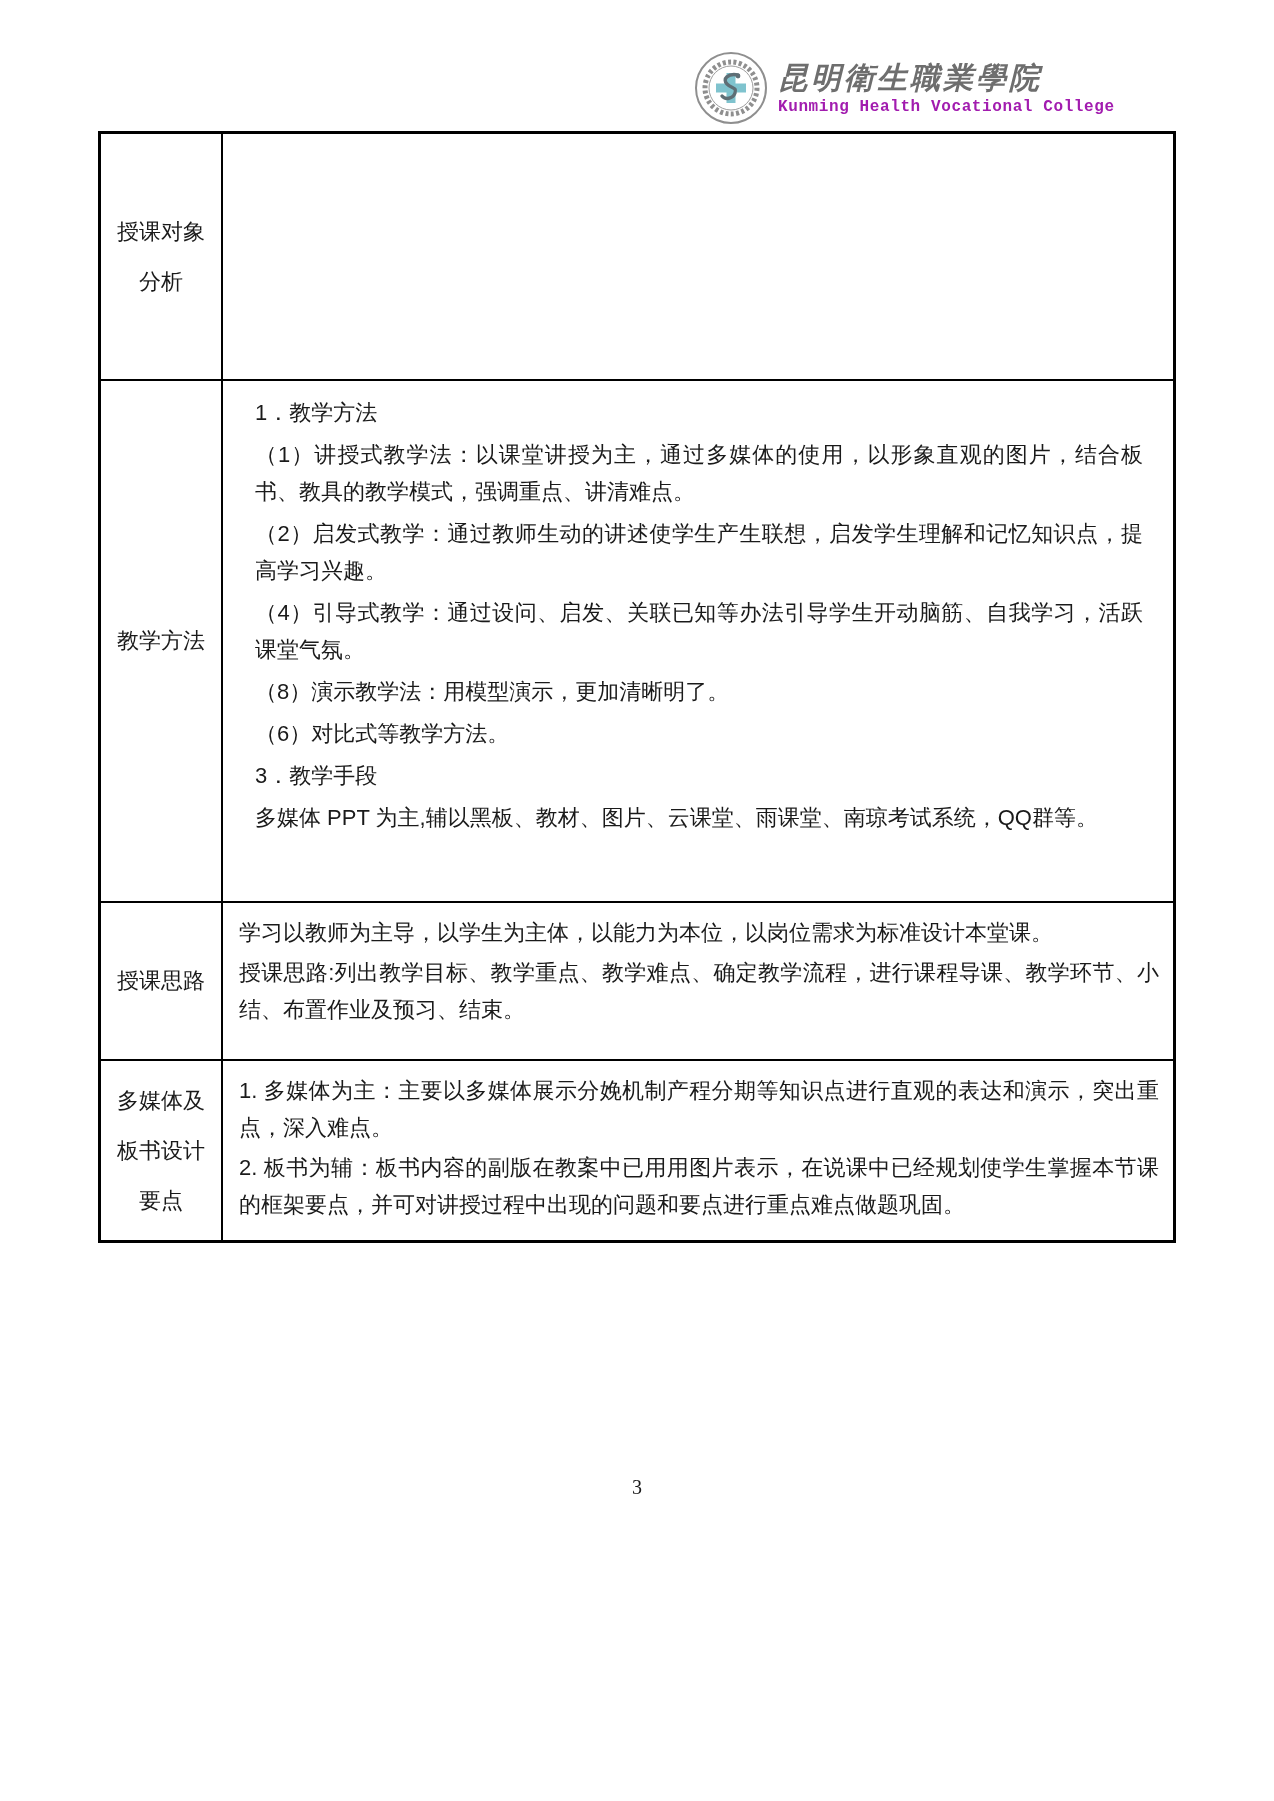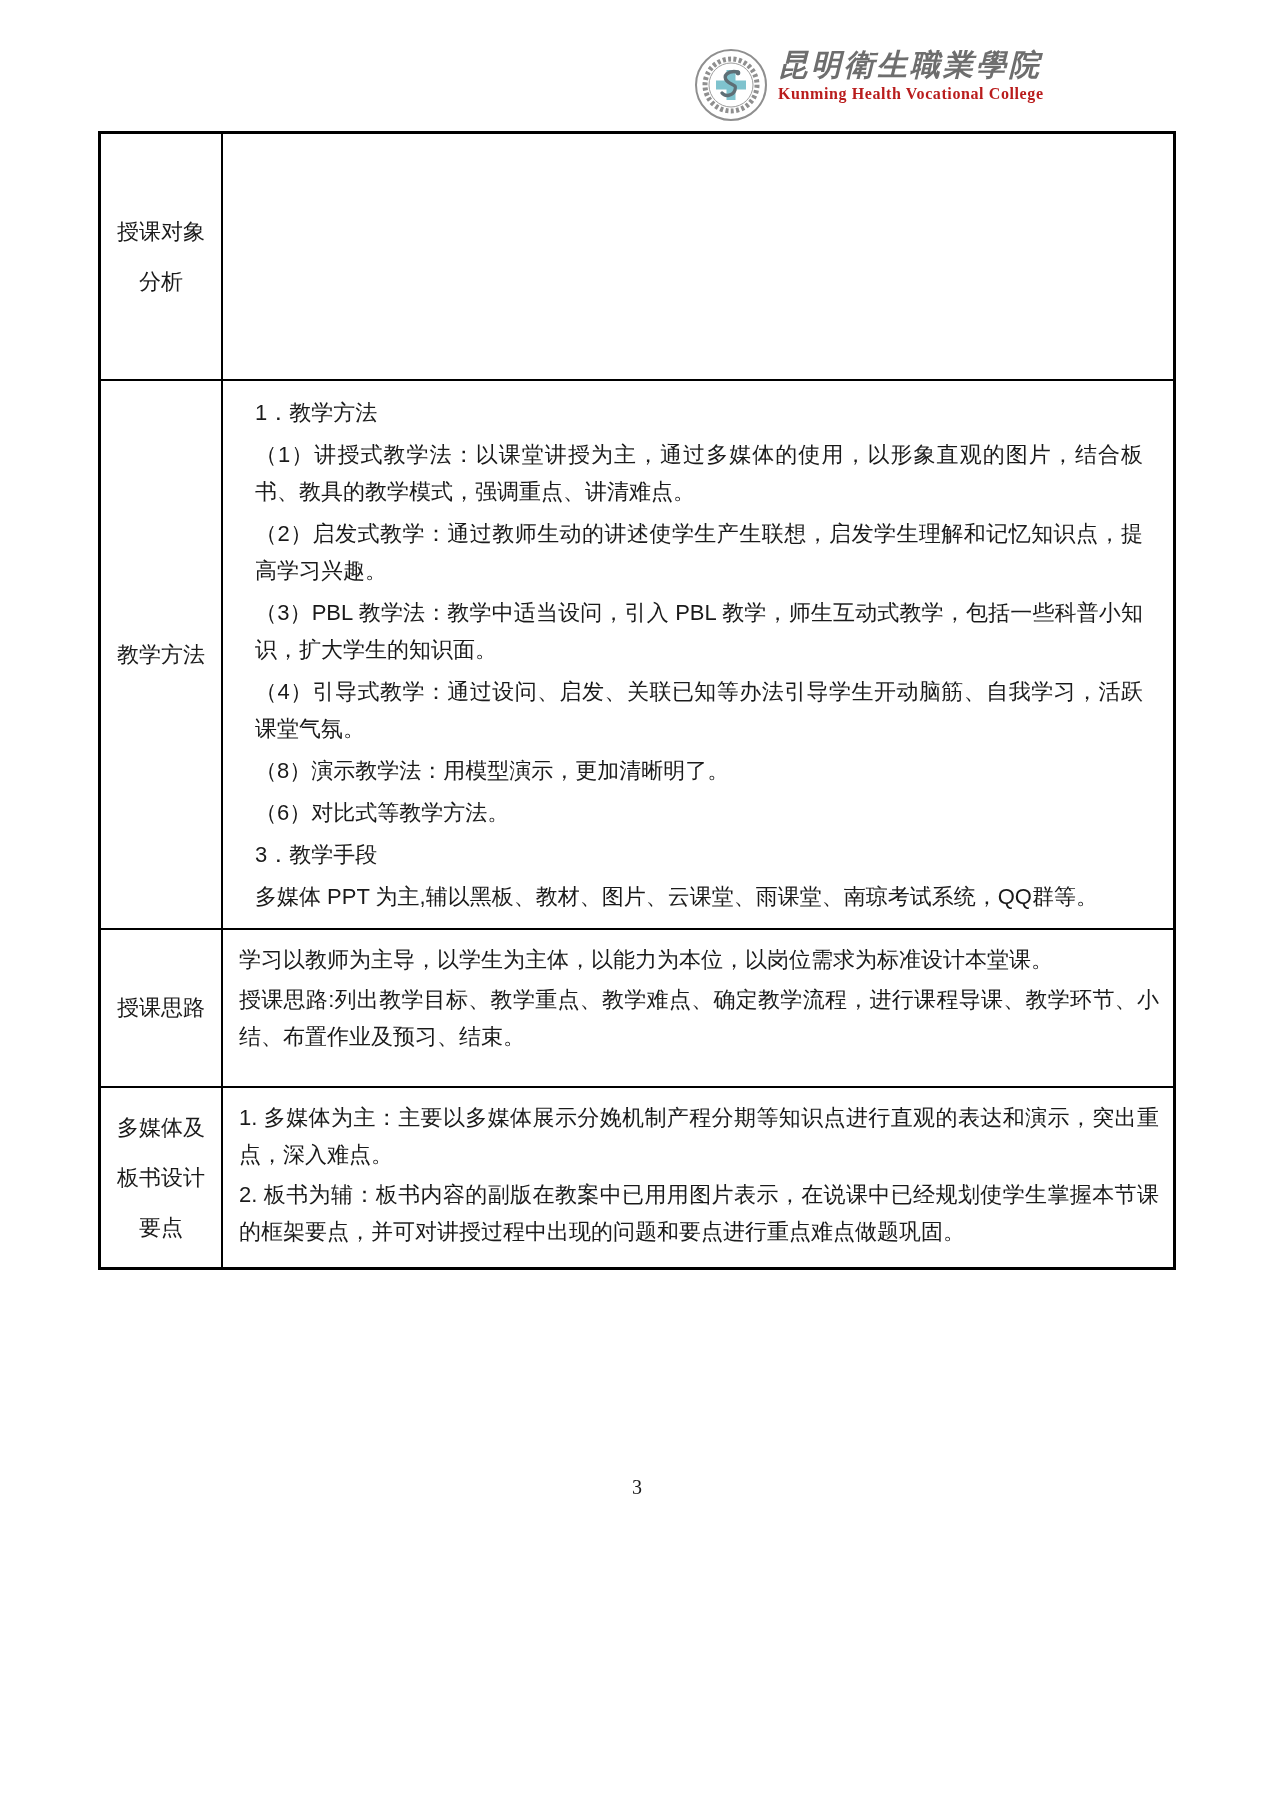--- a/index.html
+++ b/index.html
@@ -14,40 +14,41 @@
   }
 
   
   .logo-wrap {
     position: absolute;
     top: 48px;
     right: 250px;
     width: 330px;
     height: 80px;
     display: flex;
+    align-items: center;
     gap: 10px;
   }
   .emblem { width: 74px; height: 74px; flex: 0 0 auto; }
   .logo-text { display: flex; flex-direction: column; }
   .logo-zh {
     font-family: "DejaVu Serif", "Liberation Serif", serif;
     font-style: italic;
     font-weight: bold;
     font-size: 30px;
     letter-spacing: 3px;
     color: #6e6e6e;
     white-space: nowrap;
     line-height: 1.1;
   }
   .logo-en {
-    font-family: Liberation Serif, serif;
+    font-family: Liberation Mono, monospace;
     font-weight: bold;
     font-size: 16px;
     letter-spacing: 0.6px;
-    color: #b91c1c;
+    color: #a21caf;
     white-space: nowrap;
     margin-top: 4px;
   }
 
   
   .doc-table {
     position: absolute;
     left: 98px;
     top: 131px;
     width: 1078px;
@@ -129,21 +130,20 @@
   </div>
 
   <div class="t-row row-2">
     <div class="label-cell">
       <span>教学方法</span>
     </div>
     <div class="content-cell">
       <p>1．教学方法</p>
       <p>（1）讲授式教学法：以课堂讲授为主，通过多媒体的使用，以形象直观的图片，结合板书、教具的教学模式，强调重点、讲清难点。</p>
       <p>（2）启发式教学：通过教师生动的讲述使学生产生联想，启发学生理解和记忆知识点，提高学习兴趣。</p>
-      <p>（3）PBL 教学法：教学中适当设问，引入 PBL 教学，师生互动式教学，包括一些科普小知识，扩大学生的知识面。</p>
       <p>（4）引导式教学：通过设问、启发、关联已知等办法引导学生开动脑筋、自我学习，活跃课堂气氛。</p>
       <p>（8）演示教学法：用模型演示，更加清晰明了。</p>
       <p>（6）对比式等教学方法。</p>
       <p>3．教学手段</p>
       <p>多媒体 PPT 为主,辅以黑板、教材、图片、云课堂、雨课堂、南琼考试系统，QQ群等。</p>
     </div>
   </div>
 
   <div class="t-row row-3">
     <div class="label-cell">

